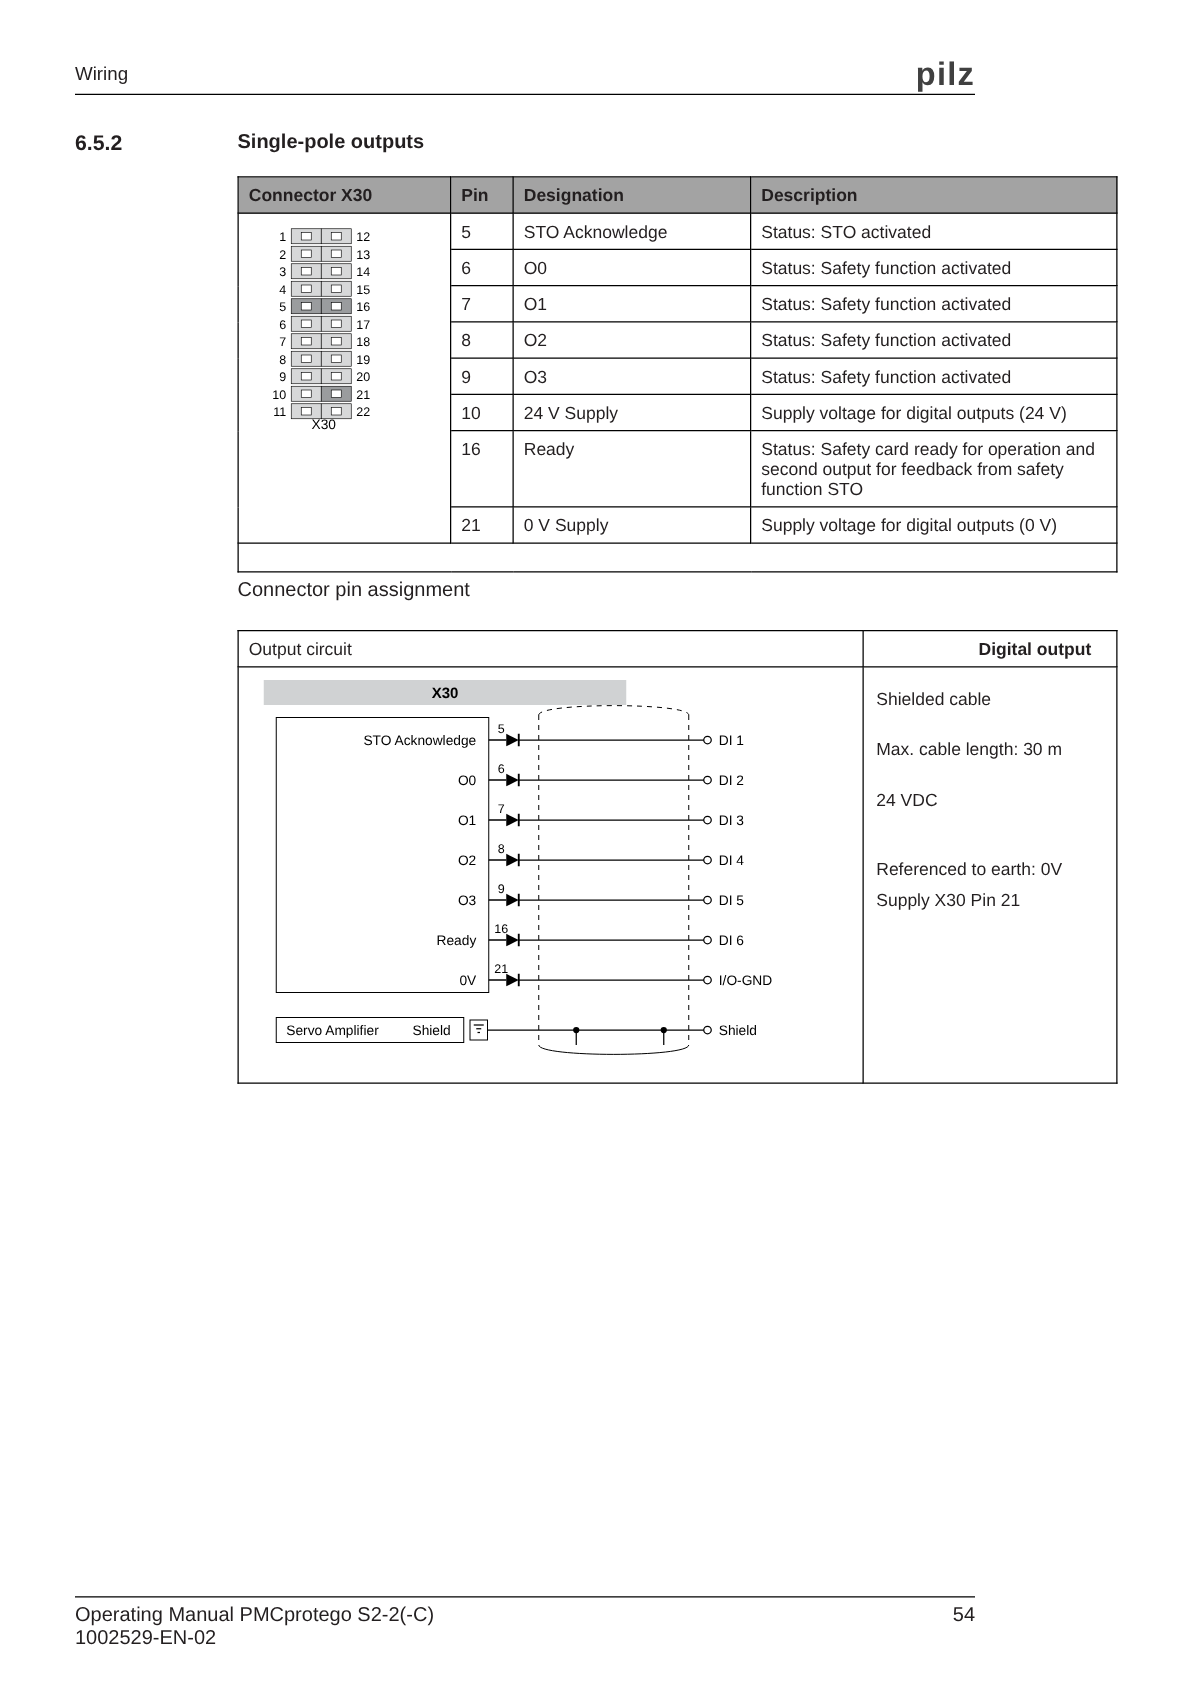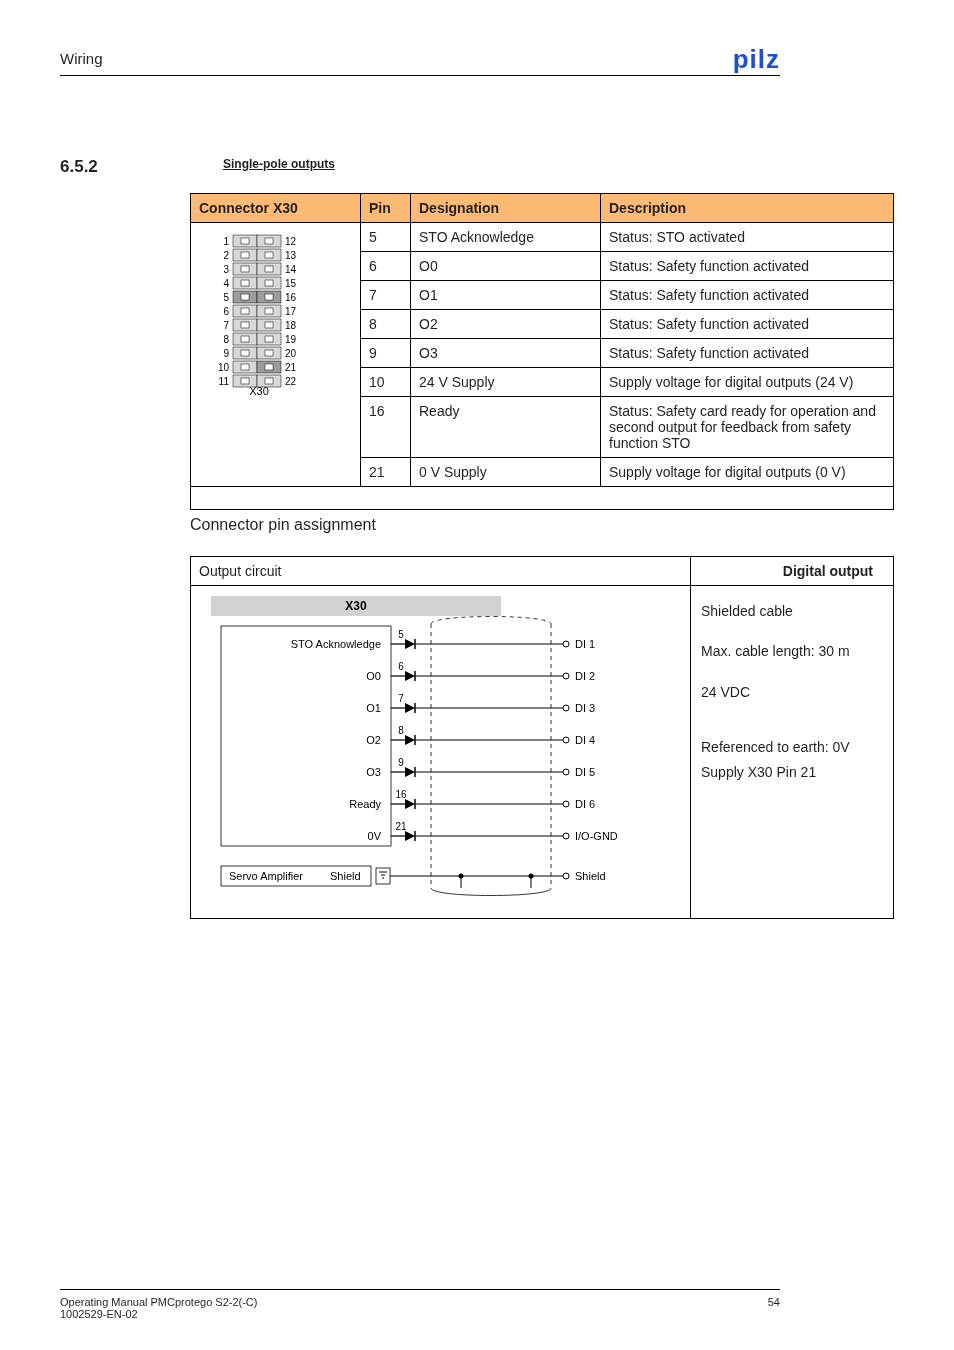--- a/index.html
+++ b/index.html
@@ -23,57 +23,55 @@
     border-bottom: 1px solid #000;
     padding-bottom: 4px;
   }
   .top-title {
     font-size: 15px;
   }
   .logo {
     font-size: 26px;
     font-weight: bold;
     letter-spacing: 1px;
-    color: #1d4ed8;
+    color: #404040;
     position: relative;
     top: 4px;
   }
   .section-row {
     display: flex;
-    margin-top: 81px;
+    margin-top: 29px;
     margin-bottom: 16px;
-    gap: 33px;
   }
   .sec-num {
     width: 130px;
     font-size: 17px;
     font-weight: bold;
   }
   .sec-title {
-    font-size: 12px;
+    font-size: 16px;
     font-weight: bold;
-    text-decoration: underline;
   }
   .content-indent {
     margin-left: 130px;
     width: 704px;
   }
   table.pin-table {
     border-collapse: collapse;
     width: 100%;
   }
   table.pin-table th, table.pin-table td {
     border: 1px solid #000;
     padding: 6px 8px;
     text-align: left;
     vertical-align: top;
     font-size: 14px;
   }
   table.pin-table th {
-    background: #fdba74;
+    background: #a3a3a3;
     font-weight: bold;
   }
   col.c1 { width: 170px; }
   col.c2 { width: 50px; }
   col.c3 { width: 190px; }
   col.c4 { width: auto; }
   .conn-cell {
     vertical-align: top;
     text-align: center;
   }
@@ -119,21 +117,21 @@
 
   .footer {
     position: absolute;
     left: 60px;
     right: 60px;
     bottom: 30px;
     border-top: 1px solid #000;
     padding-top: 6px;
     display: flex;
     justify-content: space-between;
-    font-size: 11px;
+    font-size: 16px;
   }
   .footer-left { max-width: 400px; }
   .spacer-row td { border-left:1px solid #000; border-right:1px solid #000; border-top:1px solid #000; height:10px; }
 </style>
 </head>
 <body>
 
 <div class="page">
 
   <div class="top-row">

